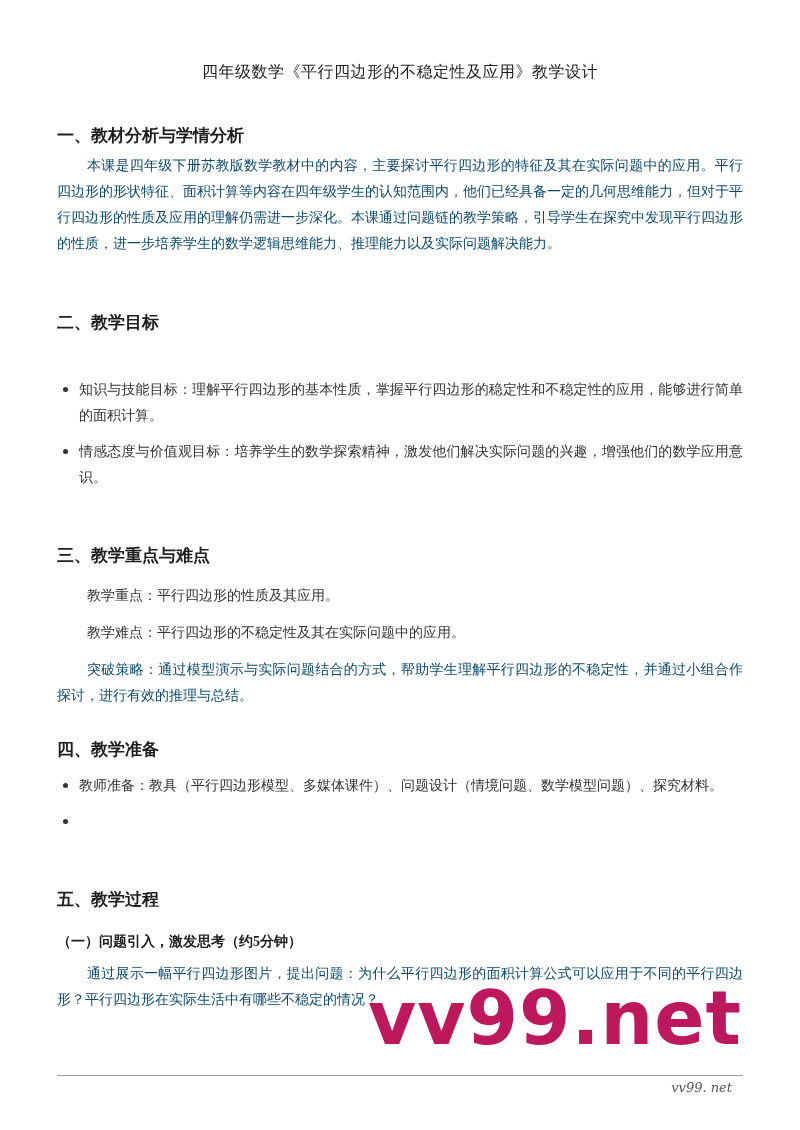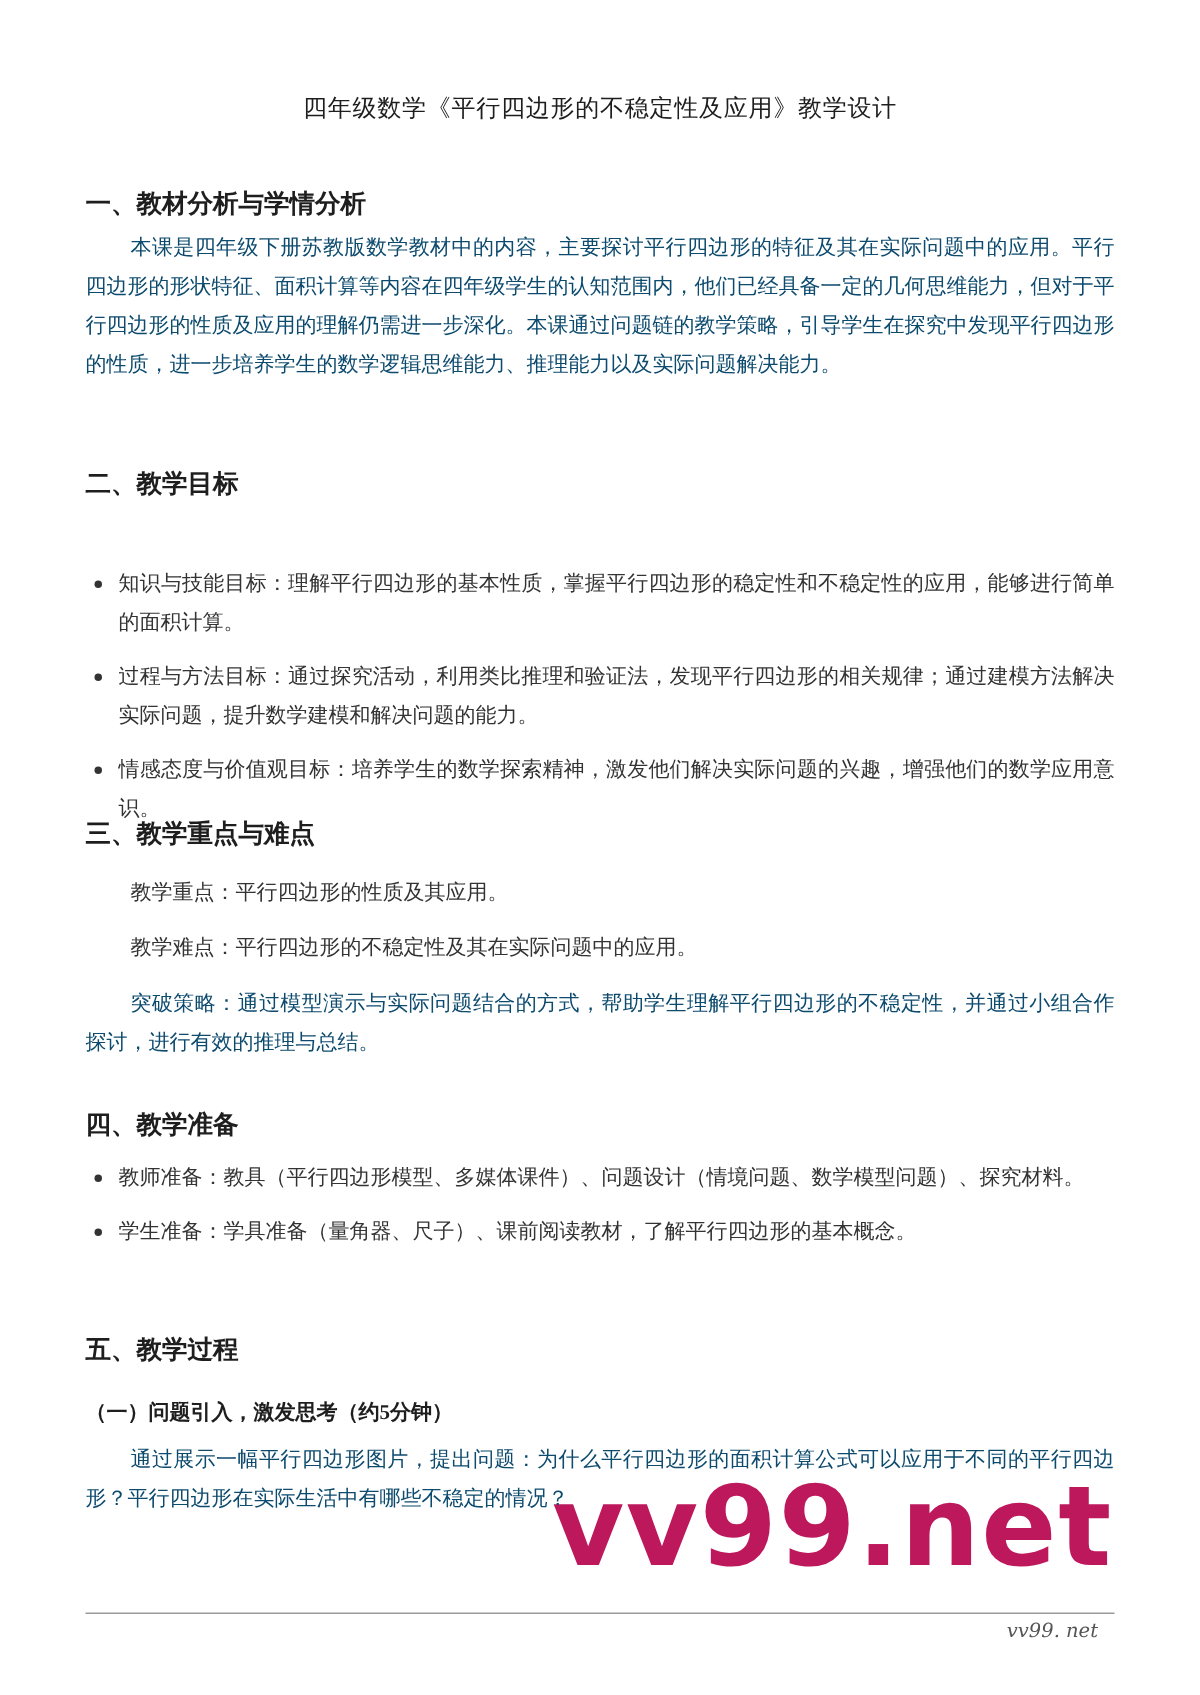--- a/index.html
+++ b/index.html
@@ -35,33 +35,32 @@
 
 <div class="page content">
   <div class="doc-title">四年级数学《平行四边形的不稳定性及应用》教学设计</div>
 
   <div class="h2" style="top:124px;">一、教材分析与学情分析</div>
   <div class="para" style="top:152px;">本课是四年级下册苏教版数学教材中的内容，主要探讨平行四边形的特征及其在实际问题中的应用。平行四边形的形状特征、面积计算等内容在四年级学生的认知范围内，他们已经具备一定的几何思维能力，但对于平行四边形的性质及应用的理解仍需进一步深化。本课通过问题链的教学策略，引导学生在探究中发现平行四边形的性质，进一步培养学生的数学逻辑思维能力、推理能力以及实际问题解决能力。</div>
 
   <div class="h2" style="top:311px;">二、教学目标</div>
   <ul class="bullets" style="top:364px;margin-top:12px;">
     <li><span class="dot"></span><span>知识与技能目标：理解平行四边形的基本性质，掌握平行四边形的稳定性和不稳定性的应用，能够进行简单的面积计算。</span></li>
-    <li><span class="dot"></span><span>过程与方法目标：通过探究活动，利用类比推理和验证法，发现平行四边形的相关规律；通过建模方法解决实际问题，提升数学建模和解决问题的能力。</span></li>
     <li><span class="dot"></span><span>情感态度与价值观目标：培养学生的数学探索精神，激发他们解决实际问题的兴趣，增强他们的数学应用意识。</span></li>
   </ul>
 
   <div class="h2" style="top:544px;">三、教学重点与难点</div>
   <div class="plain" style="top:582px;">教学重点：平行四边形的性质及其应用。</div>
   <div class="plain" style="top:619px;">教学难点：平行四边形的不稳定性及其在实际问题中的应用。</div>
   <div class="para" style="top:656px;">突破策略：通过模型演示与实际问题结合的方式，帮助学生理解平行四边形的不稳定性，并通过小组合作探讨，进行有效的推理与总结。</div>
 
   <div class="h2" style="top:738px;">四、教学准备</div>
   <ul class="bullets" style="top:772px;">
     <li><span class="dot"></span><span>教师准备：教具（平行四边形模型、多媒体课件）、问题设计（情境问题、数学模型问题）、探究材料。</span></li>
-    <li><span class="dot"></span><span>学生准备：学具准备（量角器、尺子）、课前阅读教材，了解平行四边形的基本概念。</span></li>
+    <li><span class="dot"></span></li>
   </ul>
 
   <div class="h2" style="top:888px;">五、教学过程</div>
   <div class="h3" style="top:933px;">（一）问题引入，激发思考（约5分钟）</div>
   <div class="para" style="top:960px;">通过展示一幅平行四边形图片，提出问题：为什么平行四边形的面积计算公式可以应用于不同的平行四边形？平行四边形在实际生活中有哪些不稳定的情况？</div>
 </div>
 
 <div class="rule"></div>
 <div class="footer-text">vv99. net</div>
 

